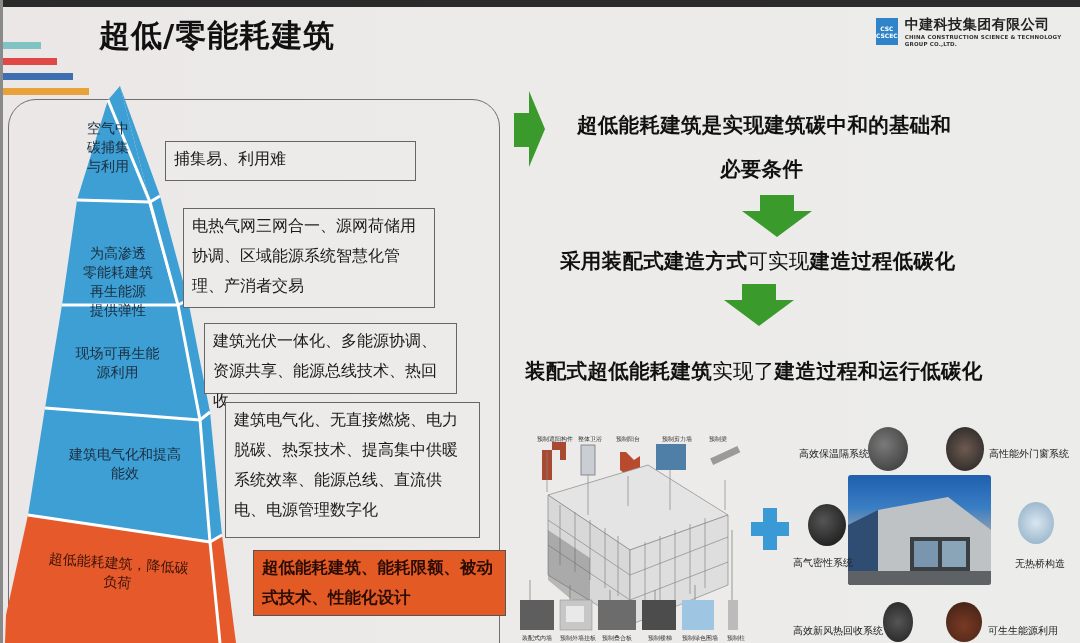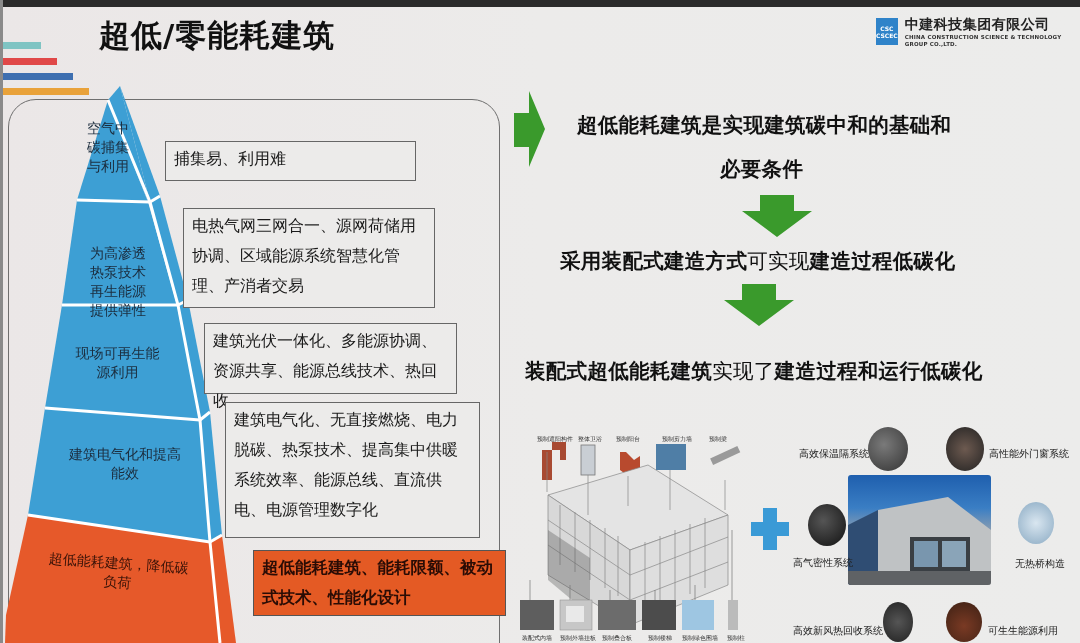--- a/index.html
+++ b/index.html
@@ -116,21 +116,21 @@
     <line x1="210" y1="542" x2="222" y2="535" stroke="#ffffff" stroke-width="3"></line>
   </svg>
 
   <div class="pyr-label" style="left:80px;top:112px;width:50px;">
     <div>空气中</div>
     <div>碳捕集</div>
     <div>与利用</div>
   </div>
   <div class="pyr-label" style="left:80px;top:205px;width:70px;margin-top:32px;">
     <div>为高渗透</div>
-    <div>热泵技术</div>
+    <div>零能耗建筑</div>
     <div>再生能源</div>
     <div>提供弹性</div>
   </div>
   <div class="pyr-label" style="left:62px;top:337px;width:105px;">
     <div>现场可再生能</div>
     <div>源利用</div>
   </div>
   <div class="pyr-label" style="left:52px;top:438px;width:140px;">
     <div>建筑电气化和提高</div>
     <div>能效</div>

